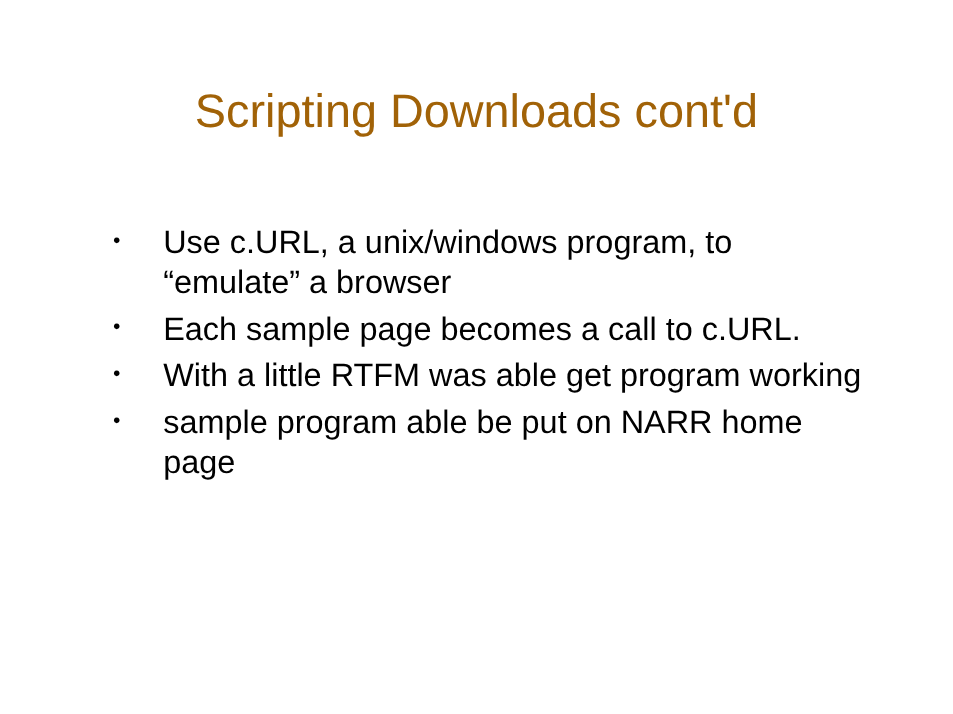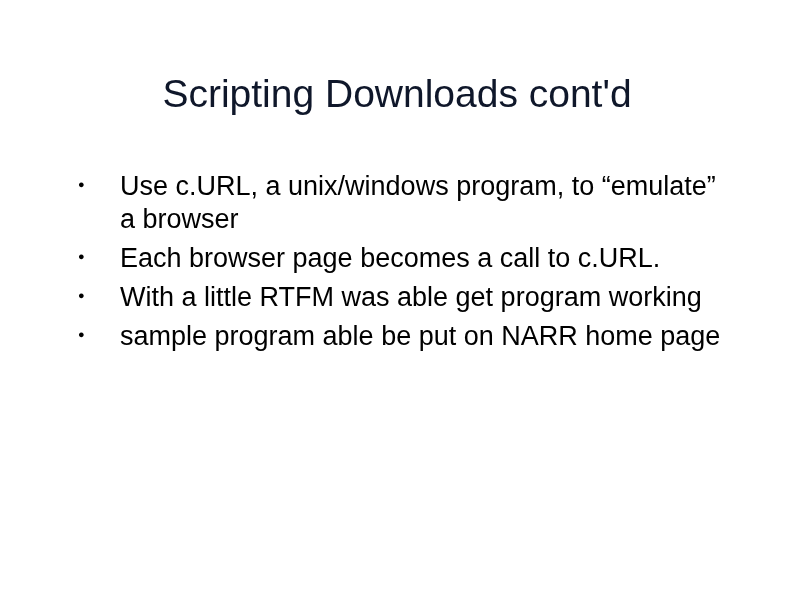--- a/index.html
+++ b/index.html
@@ -18,32 +18,32 @@
     box-sizing: border-box;
   }
   .title {
     position: absolute;
     top: 72px;
     left: 0;
     width: 100%;
     text-align: center;
     font-size: 39px;
     font-weight: 400;
-    color: #0f172a;
+    color: #a16207;
     letter-spacing: 0px;
   }
   .body {
     position: absolute;
     top: 170px;
     left: 70px;
     right: 60px;
   }
   ul.bullets {
     list-style: none;
-    margin: 0;
+    margin: 16px;
     padding: 0;
   }
   ul.bullets > li {
     position: relative;
     padding-left: 50px;
     font-size: 27px;
     line-height: 1.22;
     color: #000000;
     margin-bottom: 6px;
   }
@@ -57,18 +57,18 @@
   }
 </style>
 </head>
 <body>
 
 <div class="slide">
   <div class="title">Scripting Downloads cont'd</div>
   <div class="body">
     <ul class="bullets">
       <li><span>Use c.URL, a unix/windows program, to “emulate” a browser</span></li>
-      <li><span>Each browser page becomes a call to c.URL.</span></li>
+      <li><span>Each sample page becomes a call to c.URL.</span></li>
       <li><span>With a little RTFM was able get program working</span></li>
       <li><span>sample program able be put on NARR home page</span></li>
     </ul>
   </div>
 </div>
 
 </body></html>

